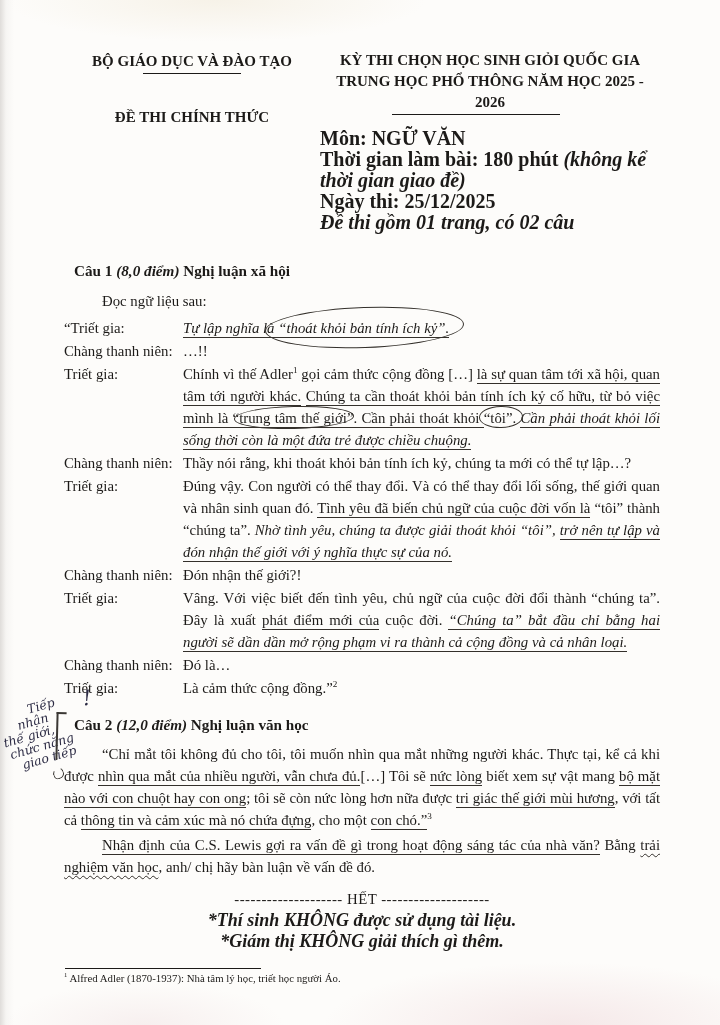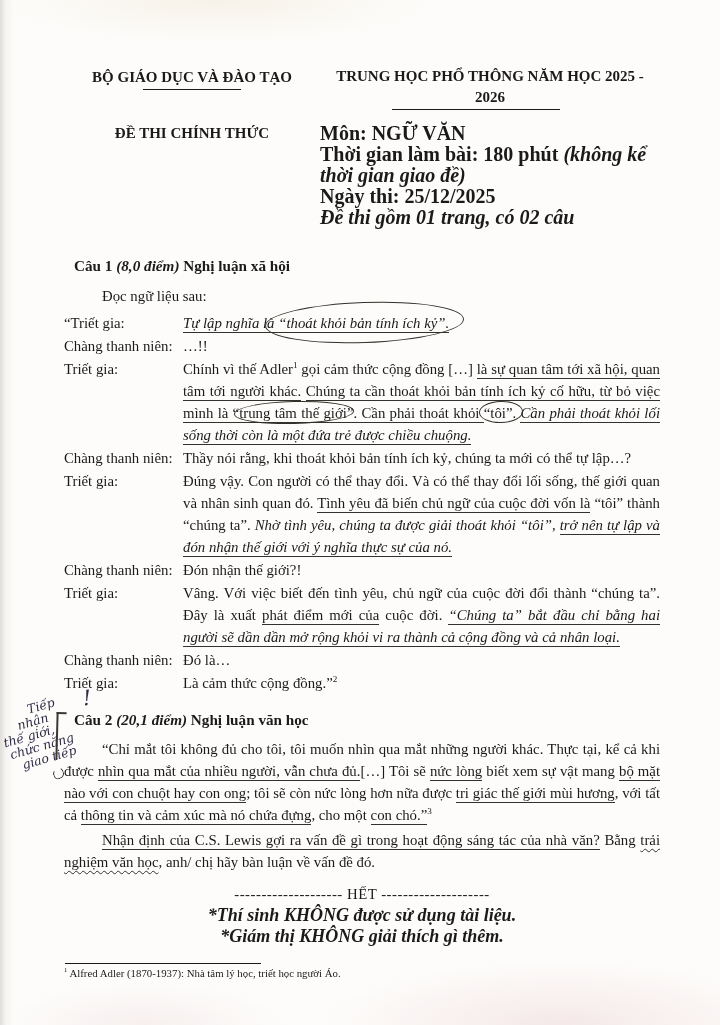--- a/index.html
+++ b/index.html
@@ -1,21 +1,21 @@
 <!DOCTYPE html>
 <html><head>
 <meta charset="utf-8">
 <style>
   html,body{margin:0;padding:0;background:#e8e6e3;}
   .page{
     position:relative;
     width:720px;height:1025px;
     margin:0 auto;
     box-sizing:border-box;
-    padding:66px 60px 0 64px;
+    padding:50px 60px 0 64px;
     overflow:hidden;
     color:#1c1a18;
     font-family:"Liberation Serif","DejaVu Serif",serif;
     font-size:14.8px;
     line-height:22px;
     background:
       radial-gradient(ellipse 340px 90px at 78% 100%, rgba(226,186,192,.30), transparent 70%),
       radial-gradient(ellipse 200px 60px at 20% 100%, rgba(225,195,200,.22), transparent 70%),
       linear-gradient(90deg, rgba(168,162,158,.35) 0px, rgba(168,162,158,.08) 6px, transparent 14px),
       radial-gradient(ellipse 300px 60px at 30% 0%, rgba(240,232,214,.5), transparent 70%),
@@ -87,20 +87,21 @@
 <body>
 
 <div class="page">
 
   <div class="header">
     <div class="h-left">
       <div class="ministry">BỘ GIÁO DỤC VÀ ĐÀO TẠO</div>
       <div class="paper-type">ĐỀ THI CHÍNH THỨC</div>
     </div>
     <div class="h-right">
+      <div class="exam-title">KỲ THI CHỌN HỌC SINH GIỎI QUỐC GIA</div>
       <div class="exam-title l2">TRUNG HỌC PHỔ THÔNG NĂM HỌC 2025 - 2026</div>
       <div class="exam-info">
         <div><span class="b">Môn:</span> <span class="b">NGỮ VĂN</span></div>
         <div><span class="b">Thời gian làm bài:</span> <span class="b">180 phút</span> <span class="bi">(không kể thời gian giao đề)</span></div>
         <div><span class="b">Ngày thi:</span> <span class="b">25/12/2025</span></div>
         <div class="bi">Đề thi gồm 01 trang, có 02 câu</div>
       </div>
     </div>
   </div>
 
@@ -131,36 +132,36 @@
     <div class="drow">
       <span class="spk">Triết gia:</span>
       <span class="utt"><span>Đúng vậy. Con người có thể thay đổi. Và có thể thay đổi lối sống, thế giới quan và nhân sinh quan đó. </span><span class="seg-u">Tình yêu đã biến chủ ngữ của cuộc đời vốn là</span><span> “tôi” thành “chúng ta”. </span><span class="seg-i">Nhờ tình yêu, chúng ta được giải thoát khỏi “tôi”, </span><span class="seg-i seg-u">trở nên tự lập và đón nhận thế giới với ý nghĩa thực sự của nó.</span></span>
     </div>
     <div class="drow">
       <span class="spk">Chàng thanh niên:</span>
       <span class="utt"><span>Đón nhận thế giới?!</span></span>
     </div>
     <div class="drow">
       <span class="spk">Triết gia:</span>
-      <span class="utt"><span>Vâng. Với việc biết đến tình yêu, chủ ngữ của cuộc đời đổi thành “chúng ta”. Đây là xuất </span><span class="seg-u">phát điểm mới của</span><span> cuộc đời. </span><span class="seg-i seg-u">“Chúng ta” bắt đầu chỉ bằng hai người sẽ dần dần mở rộng khỏi vi ra thành cả cộng đồng và cả nhân loại.</span></span>
+      <span class="utt"><span>Vâng. Với việc biết đến tình yêu, chủ ngữ của cuộc đời đổi thành “chúng ta”. Đây là xuất </span><span class="seg-u">phát điểm mới của</span><span> cuộc đời. </span><span class="seg-i seg-u">“Chúng ta” bắt đầu chỉ bằng hai người sẽ dần dần mở rộng phạm vi ra thành cả cộng đồng và cả nhân loại.</span></span>
     </div>
     <div class="drow">
       <span class="spk">Chàng thanh niên:</span>
       <span class="utt"><span>Đó là…</span></span>
     </div>
     <div class="drow">
       <span class="spk">Triết gia:</span>
       <span class="utt"><span>Là cảm thức cộng đồng.”</span><sup>2</sup></span>
     </div>
   </div>
 
 
   <div class="q-head c2-head">
     <span class="b">Câu 2</span>
-    <span class="bi">(20,1 điểm)</span>
+    <span class="bi">(12,0 điểm)</span>
     <span class="b">Nghị luận văn học</span>
   </div>
   <div class="para quote"><span>“Chỉ mắt tôi không đủ cho tôi, tôi muốn nhìn qua mắt những người khác. Thực tại, kể cả khi được </span><span class="seg-u">nhìn qua mắt của nhiều người, vẫn chưa đủ.</span><span>[…] Tôi sẽ </span><span class="seg-u">nức lòng</span><span> biết xem sự vật mang </span><span class="seg-u">bộ mặt nào với con chuột hay con ong</span><span>; tôi sẽ còn nức lòng hơn nữa được </span><span class="seg-u">tri giác thế giới mùi hương</span><span>, với tất cả </span><span class="seg-u">thông tin và cảm xúc mà nó chứa đựng</span><span>, cho một </span><span class="seg-u">con chó.”</span><sup>3</sup></div>
   <div class="para task2"><span class="seg-u">Nhận định của C.S. Lewis gợi ra </span><span class="seg-u">vấn đề gì trong hoạt động sáng tác của nhà văn?</span><span> Bằng </span><span class="seg-w">trải nghiệm văn học</span><span>, anh/ chị hãy bàn luận về vấn đề đó.</span></div>
 
   <div class="het">-------------------- HẾT --------------------</div>
   <div class="exam-note">*Thí sinh KHÔNG được sử dụng tài liệu.</div>
   <div class="exam-note">*Giám thị KHÔNG giải thích gì thêm.</div>
 
   <div class="fn-rule"></div>

